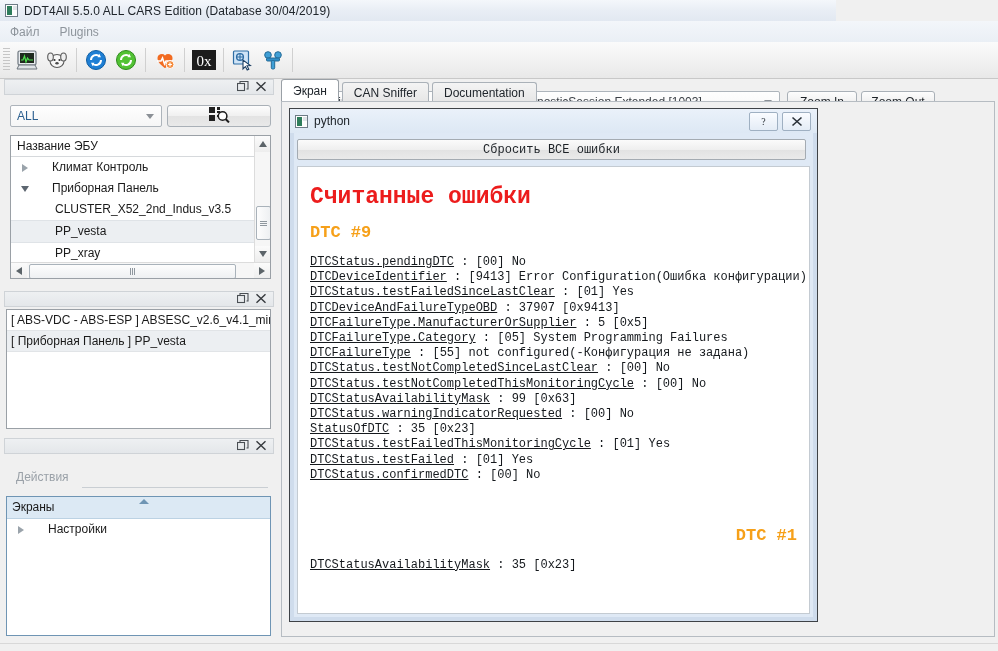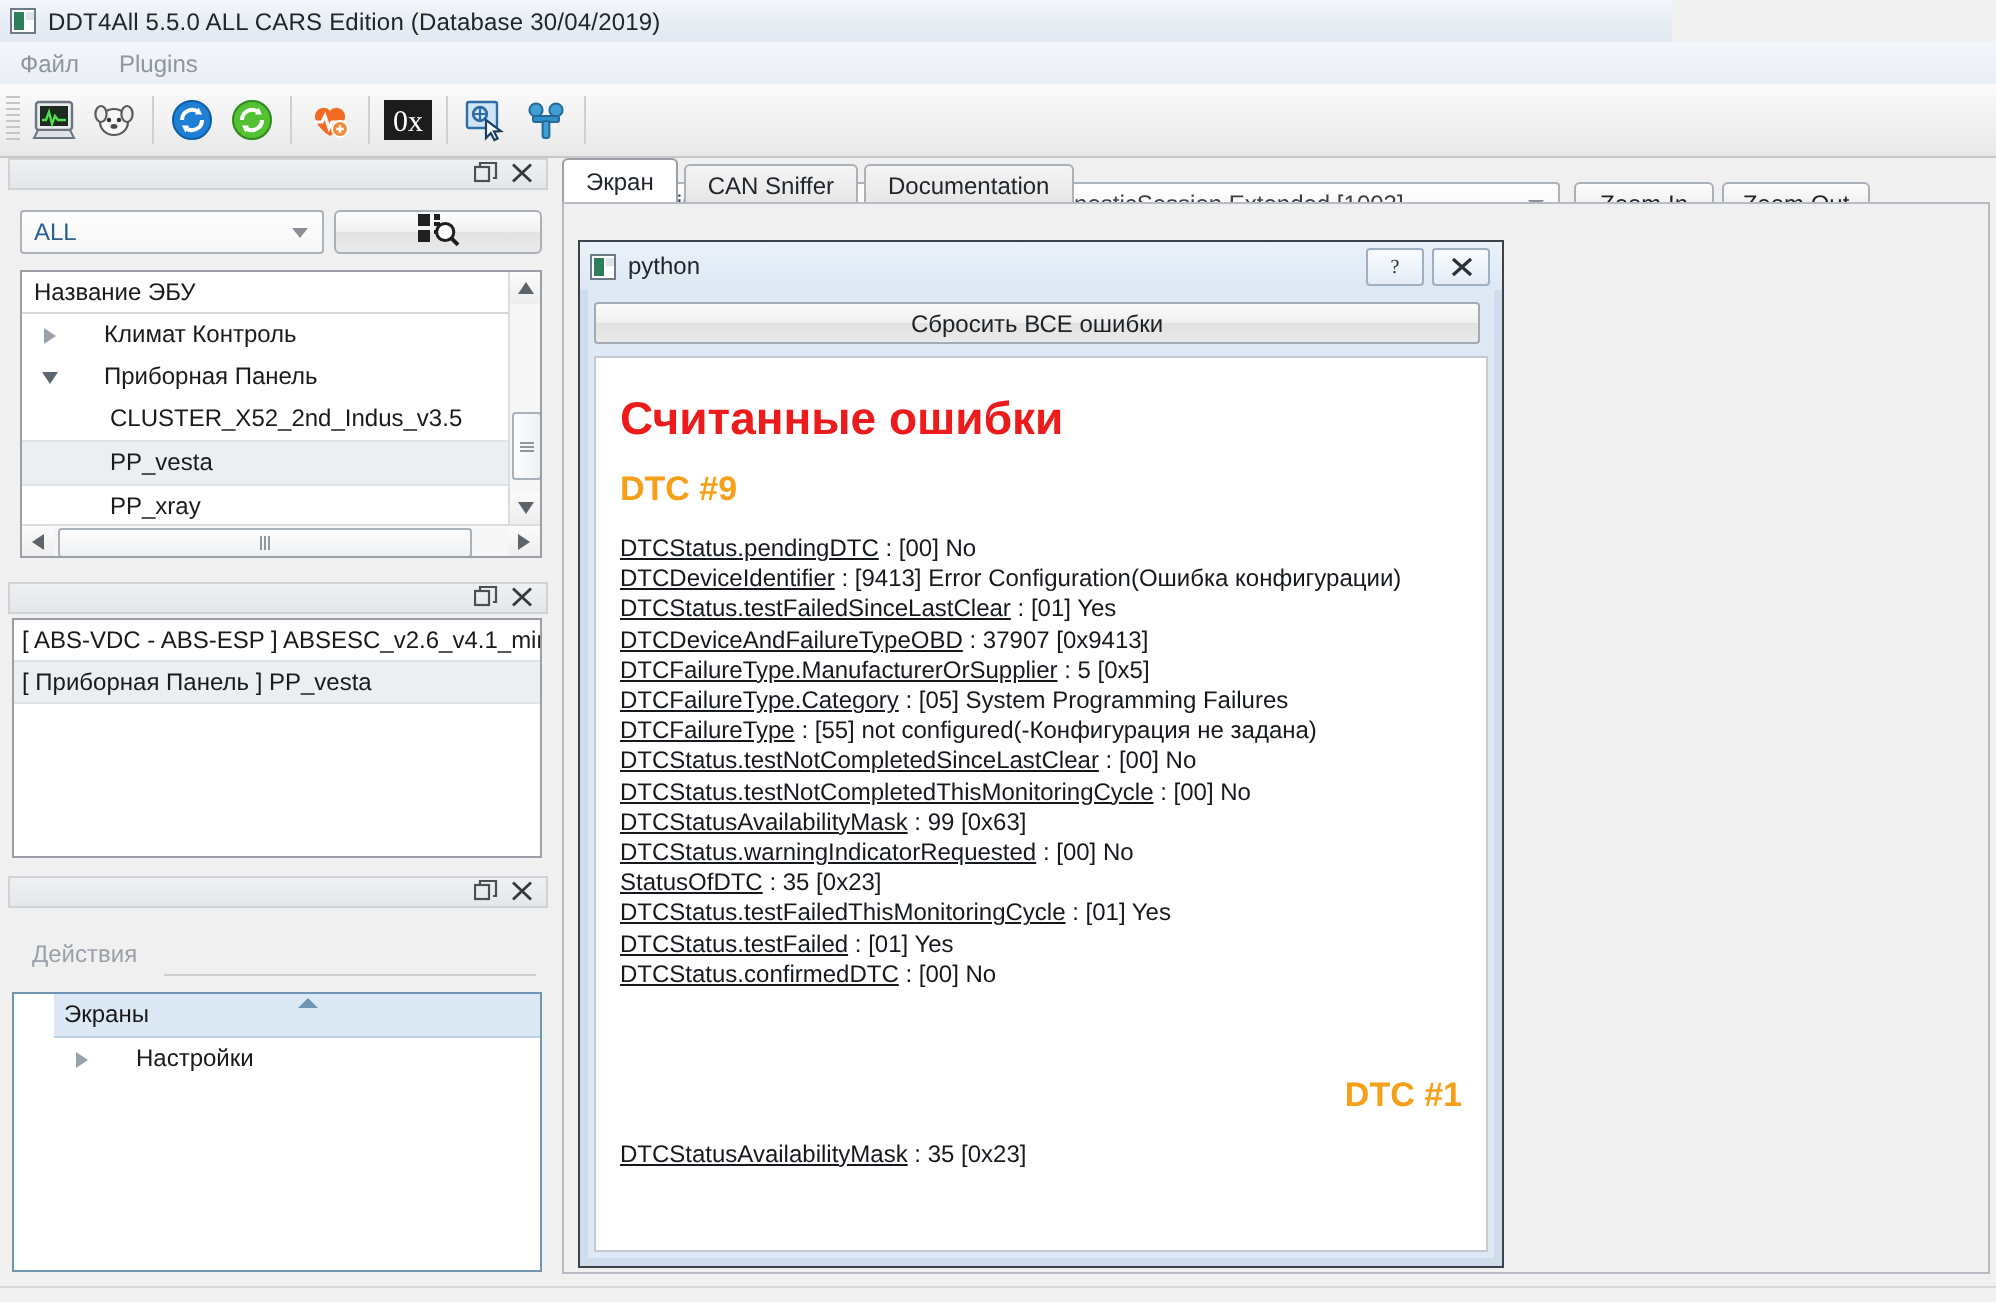--- a/index.html
+++ b/index.html
@@ -119,21 +119,21 @@
   }
   .hscroll .thumb i{display:block;width:5px;height:7px;
     background:repeating-linear-gradient(90deg,#8f979e 0 1px,transparent 1px 2px);}
 
   .listbox{position:absolute;background:#fff;border:1px solid #9aa0a6;box-sizing:border-box;overflow:hidden;}
   .litem{height:20px;line-height:20px;padding-left:4px;font-size:12px;white-space:nowrap;}
   .litem.sel{background:#eceff2;border-top:1px solid #e1e4e7;border-bottom:1px solid #e1e4e7;}
 
   .actlabel{font-size:12px;color:#9aa1a8;}
   .actline{height:1px;background:#c9ced3;}
-  .screensbox{position:absolute;background:#fff;border:1px solid #6f95b4;box-sizing:border-box;overflow:hidden;padding-left:20px;}
+  .screensbox{position:absolute;background:#fff;border:1px solid #6f95b4;box-sizing:border-box;overflow:hidden;}
   .screens-head{
     height:21px;line-height:21px;padding-left:5px;font-size:12px;
     background:#dce9f4;border-bottom:1px solid #bcd2e3;position:relative;
   }
   .screens-head .upcaret{
     position:absolute;left:50%;top:2px;width:0;height:0;
     border-left:5px solid transparent;border-right:5px solid transparent;border-bottom:5px solid #6f95b4;
   }
 
   
@@ -164,21 +164,21 @@
   }
   .mdi-title .mi-ico:before{content:"";position:absolute;left:1px;top:1px;width:5px;height:9px;background:#2e7d5b;}
   .mdi-title .mi-ico:after{content:"";position:absolute;left:7px;top:1px;width:4px;height:4px;background:#dfe4e8;}
   .mdi-title .mi-txt{font-size:12px;color:#20262c;}
   .mdi-title .mi-btns{margin-left:auto;display:flex;gap:4px;margin-right:6px;}
   .mdi-btn{
     width:27px;height:17px;border:1px solid #9fb0c2;border-radius:2px;
     background:linear-gradient(180deg,#fafcff 0%,#e4ecf6 100%);
     display:flex;align-items:center;justify-content:center;font-size:11px;color:#2b3banything;
   }
-  .mdi-body{position:absolute;left:0;right:0;top:24px;bottom:0;padding:6px 11px 7px 7px;box-sizing:border-box;}
+  .mdi-body{position:absolute;left:0;right:0;top:24px;bottom:0;padding:6px 11px 7px 7px;box-sizing:border-box;font-family:Liberation Mono, monospace;}
   .reset-btn{
     width:100%;height:21px;border:1px solid #a4abb2;border-radius:2px;
     background:linear-gradient(180deg,#fbfbfb 0%,#efefef 50%,#e2e2e2 51%,#eaeaea 100%);
     font-size:12px;display:flex;align-items:center;justify-content:center;color:#1c2126;box-sizing:border-box;
   }
   .doc{
     position:absolute;left:7px;right:7px;top:33px;bottom:7px;
     background:#fff;border:1px solid #c4cbd2;box-sizing:border-box;
     padding:14px 12px 10px 12px;overflow:hidden;
   }
@@ -459,21 +459,21 @@
   </div>
 
   <div class="tabstrip" style="left:281px;top:79px;">
     <div class="tab active">Экран</div>
     <div class="tab">CAN Sniffer</div>
     <div class="tab">Documentation</div>
   </div>
 
   <div class="mainarea" style="left:281px;top:101px;width:714px;height:536px;">
 
-    <div class="mdi" style="left:7px;top:6px;width:463px;height:514px;margin-top:12px;">
+    <div class="mdi" style="left:7px;top:6px;width:529px;height:514px;">
       <div class="mdi-pad"></div>
 
       <div class="mdi-title">
         <div class="mi-ico"></div>
         <div class="mi-txt">python</div>
         <div class="mi-btns">
           <div class="mdi-btn">
             <svg width="11" height="12" viewBox="0 0 11 12">
               <text x="5.5" y="9.5" font-family="Liberation Serif, serif" font-size="10" fill="#2a3138" text-anchor="middle">?</text>
             </svg>

